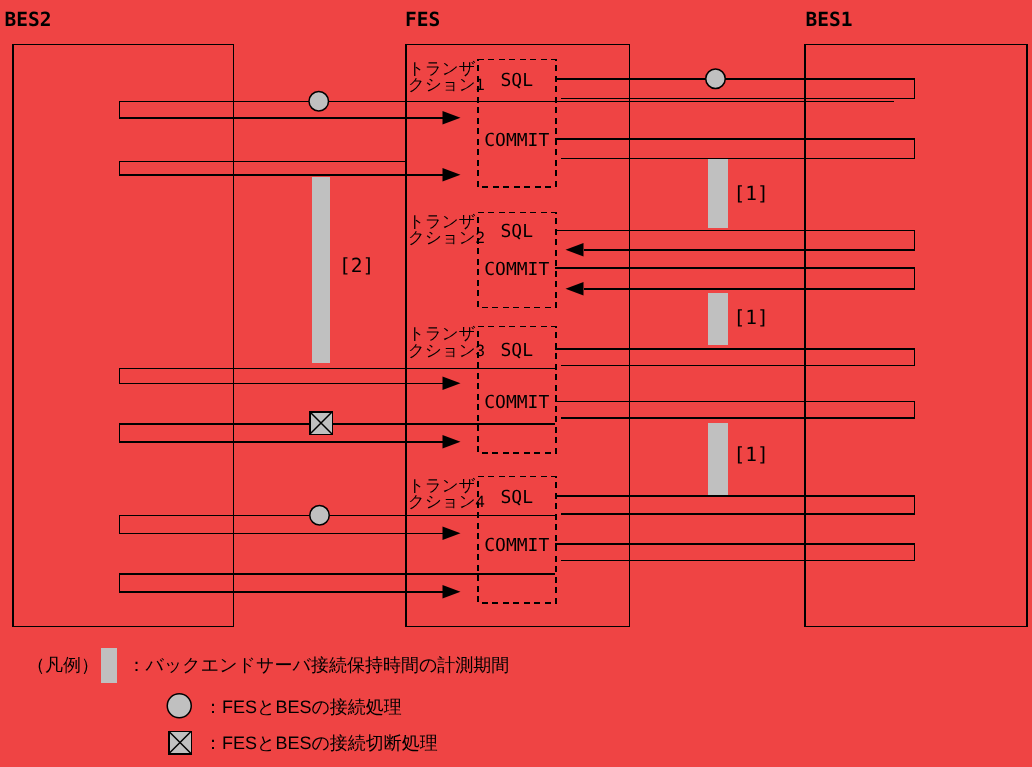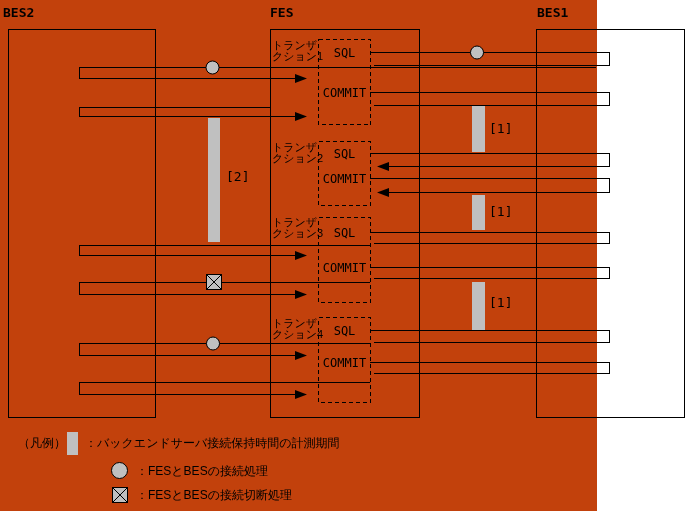--- a/index.html
+++ b/index.html
@@ -1,16 +1,16 @@
 <!DOCTYPE html>
 <html><head>
 <meta charset="utf-8">
 <style>
   html,body{margin:0;padding:0;background:#ffffff;}
-  #canvas{position:relative;width:597px;height:511px;background:#c2410c;
+  #canvas{position:relative;width:688px;height:511px;background:#ef4444;
           font-family:"Liberation Sans",sans-serif;}
   svg{display:block;}
   .ln{stroke:#000000;stroke-width:1;fill:none;shape-rendering:crispEdges;}
   .box{stroke:#000000;stroke-width:1;fill:none;shape-rendering:crispEdges;}
   .dash{stroke:#000000;stroke-width:1;fill:none;stroke-dasharray:4 3;shape-rendering:crispEdges;}
   .gbar{fill:#c0c0c0;stroke:none;shape-rendering:crispEdges;}
   .gdot{fill:#c0c0c0;stroke:#000000;stroke-width:1;}
   .gbox{fill:#c0c0c0;stroke:#000000;stroke-width:1;shape-rendering:crispEdges;}
   .ah{fill:#000000;stroke:none;}
   text{fill:#000000;}

